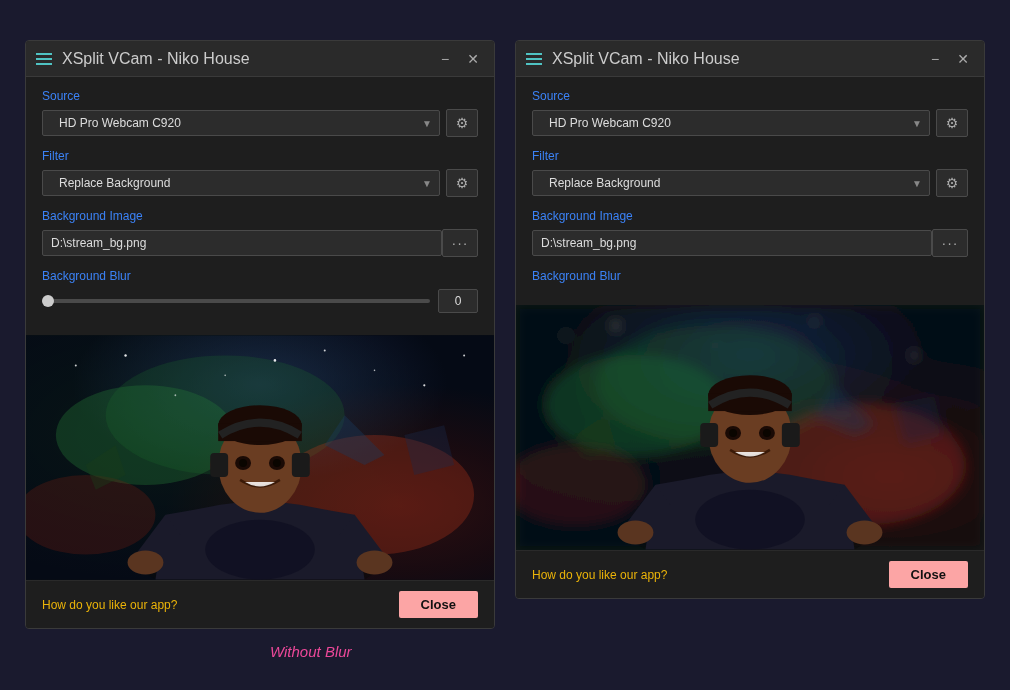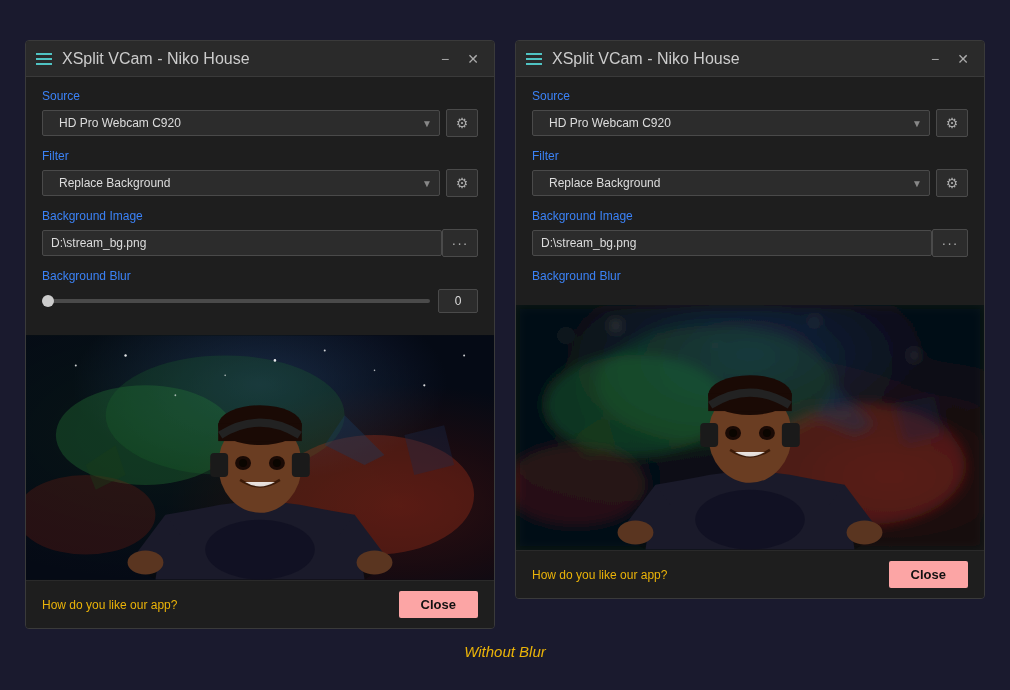--- a/index.html
+++ b/index.html
@@ -249,22 +249,22 @@
     .captions-row {
       display: flex;
       gap: 20px;
       justify-content: center;
       padding: 14px 20px 10px;
       width: 100%;
     }
 
     .caption {
       width: 470px;
-      text-align: center;
-      color: #eab308;
+      text-align: left;
+      color: #ec4899;
       font-size: 15px;
       font-style: italic;
     }
 
     
     .preview-bg {
       position: absolute;
       inset: 0;
       width: 100%;
       height: 100%;

